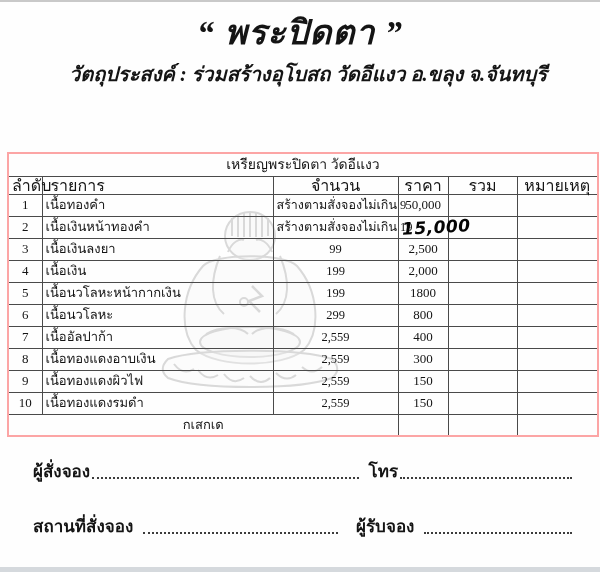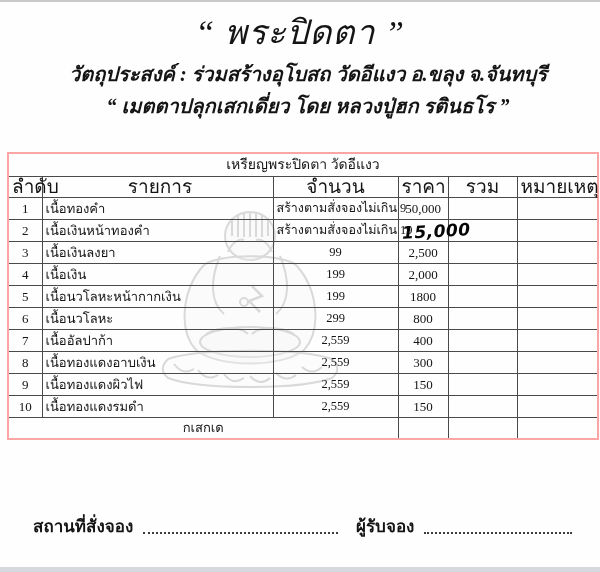--- a/index.html
+++ b/index.html
@@ -7,21 +7,21 @@
     position:relative;width:600px;height:572px;overflow:hidden;
     background:#fefefe;color:#141414;
     font-family:"Liberation Serif","DejaVu Serif",serif;
   }
   .scan-edge-top{position:absolute;left:0;top:0;width:100%;height:2px;background:#c9c9c9;}
   .scan-edge-bottom{position:absolute;left:0;bottom:0;width:100%;height:5px;background:#d5d9dd;}
 
   
   .hdr{position:absolute;top:10px;left:0;width:100%;text-align:center;}
   .hdr-title{
-    font-size:34px;font-weight:normal;font-style:italic;letter-spacing:1px;
+    font-size:34px;font-weight:bold;font-style:italic;letter-spacing:1px;
     line-height:1.35;margin:0;
   }
   .hdr-sub{
     font-size:20px;font-weight:bold;font-style:italic;line-height:1.25;
     margin:6px 0 0 16px;
   }
   .hdr-sub.second{margin-top:7px;}
 
   
   .watermark{position:absolute;left:140px;top:194px;width:220px;height:205px;opacity:.5;z-index:0;}
@@ -35,22 +35,22 @@
   table.order td,table.order th{
     border:1px solid #4a4a4a;padding:0 3px;background:transparent;
     overflow:visible;white-space:nowrap;font-weight:normal;vertical-align:middle;
   }
   table.order{border:2px solid #fca5a5;}
   tr.cap-row{height:23px;}
   tr.hdr-row{height:18px;}
   tr.data-row{height:22px;}
   tr.foot-row{height:21px;}
   .cap{font-weight:bold;text-align:center;font-size:14px;}
-  .colhead{font-weight:bold;text-align:center;font-size:19px;}
-  .colhead.left{text-align:center;padding-left:8px;}
+  .colhead{font-weight:bold;text-align:center;font-size:16px;}
+  .colhead.left{text-align:left;padding-left:8px;}
   td.c-no{text-align:center;}
   td.c-item{text-align:left;padding-left:8px;}
   td.c-qty{text-align:center;font-size:12.5px;}
   td.c-price{text-align:center;}
   td.c-foot{ text-align:center;font-weight:normal;}
   .handwrite{
     display:inline-block;transform:rotate(-3deg);
     font-family:"DejaVu Sans",sans-serif;font-style:italic;font-weight:bold;
     font-size:17px;color:#050505;letter-spacing:0.5px;
   }
@@ -70,21 +70,20 @@
 </style>
 </head>
 <body>
 
 <div class="page">
   <div class="scan-edge-top"></div>
 
   <div class="hdr">
     <div class="hdr-title">“ พระปิดตา ”</div>
     <div class="hdr-sub">วัตถุประสงค์ : ร่วมสร้างอุโบสถ วัดอีแงว อ.ขลุง จ.จันทบุรี</div>
-    <div class="hdr-sub second">“ เมตตาปลุกเสกเดี่ยว โดย หลวงปู่ฮก รตินธโร ”</div>
   </div>
 
   <svg class="watermark" viewBox="0 0 220 205" xmlns="http://www.w3.org/2000/svg" fill="none" stroke="#b5b5b5" stroke-width="2">
     <ellipse cx="110" cy="42" rx="25" ry="24" fill="rgba(235,235,235,0.35)"></ellipse>
     <path d="M92 24 v18 M98 21 v22 M104 19 v24 M110 18 v25 M116 19 v24 M122 21 v22 M128 24 v18"></path>
     <path d="M63 72 C42 96 38 136 56 156 C78 174 142 174 164 156 C182 136 178 96 157 72 C146 59 74 59 63 72 Z" fill="rgba(232,232,232,0.25)"></path>
     <path d="M80 62 C70 86 70 108 84 120"></path>
     <path d="M140 62 C150 86 150 108 136 120"></path>
     <path d="M88 58 C92 48 100 44 104 46 M132 58 C128 48 120 44 116 46"></path>
     <path d="M112 92 l10 10 l-13 5 l11 11" stroke-width="2.5"></path>
@@ -200,20 +199,26 @@
 
       <tr class="foot-row">
         <td class="c-foot" colspan="3">กเสกเด</td>
         <td></td>
         <td></td>
         <td></td>
       </tr>
     </tbody>
   </table>
 
+  <div class="sigrow row1">
+    <span class="lbl">ผู้สั่งจอง</span>
+    <span class="dotline d1a"></span>
+    <span class="lbl mid">โทร</span>
+    <span class="dotline d1b"></span>
+  </div>
 
   <div class="sigrow row2">
     <span class="lbl">สถานที่สั่งจอง</span>
     <span class="dotline d2a"></span>
     <span class="lbl mid">ผู้รับจอง</span>
     <span class="dotline d2b"></span>
   </div>
 
   <div class="scan-edge-bottom"></div>
 </div>

